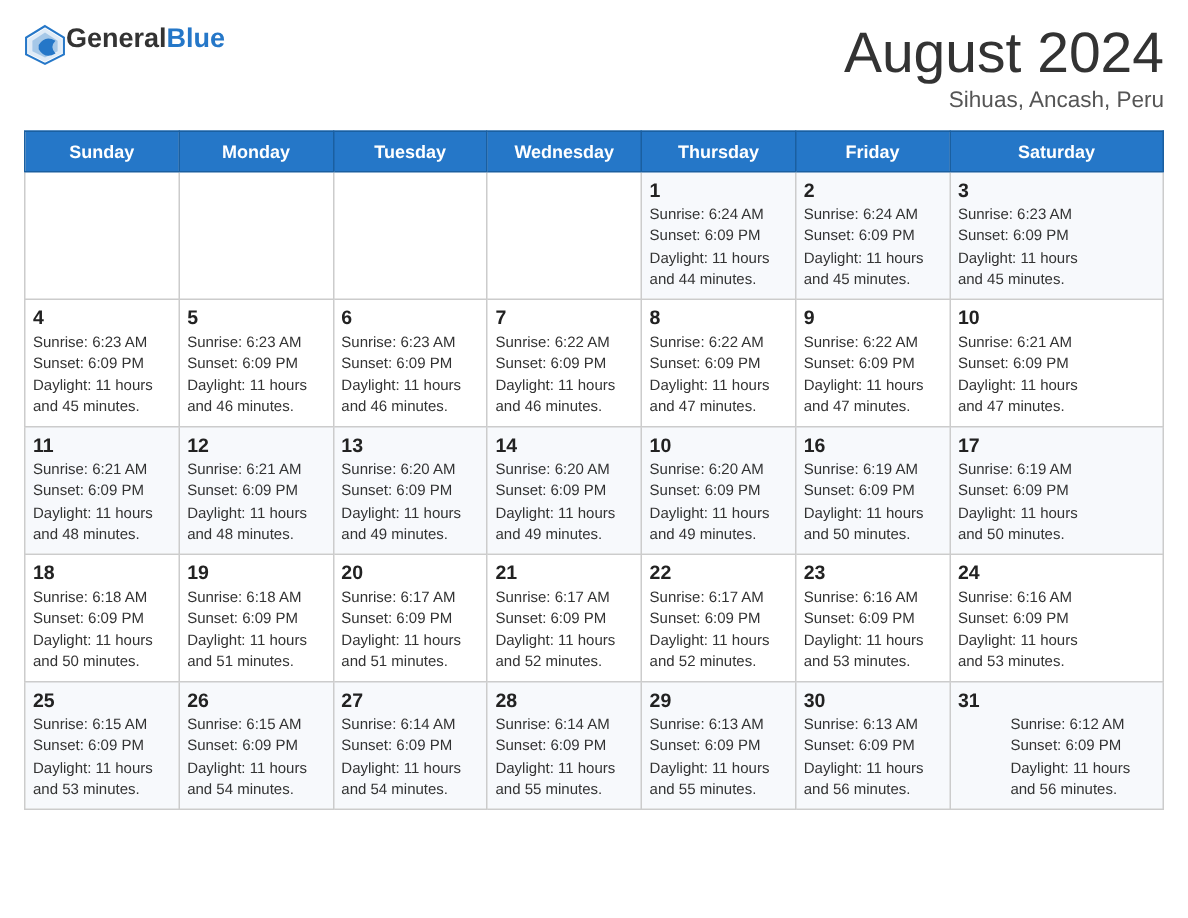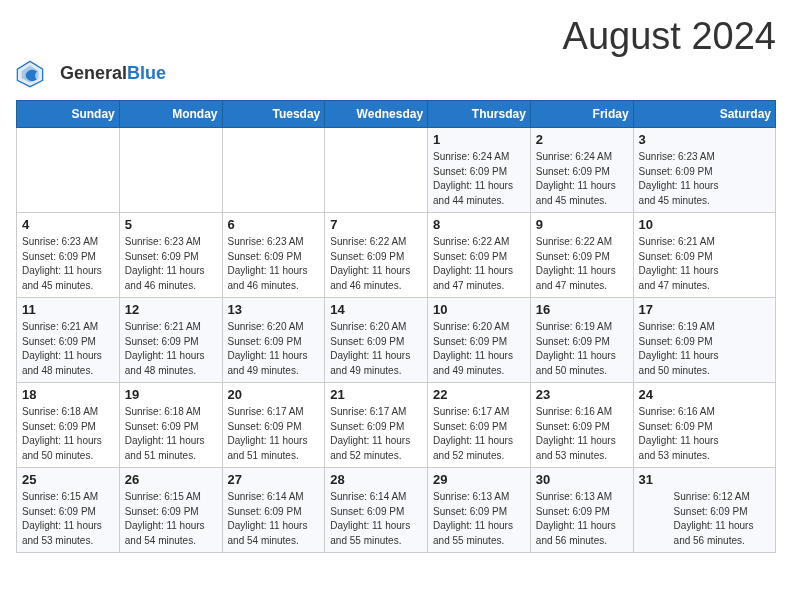--- a/index.html
+++ b/index.html
@@ -11,23 +11,21 @@
       padding: 16px;
     }
     .header {
       display: flex;
       justify-content: space-between;
       align-items: flex-start;
       margin-bottom: 12px;
     }
     .logo {
       display: flex;
-      align-items: center;
-      gap: 16px;
-      margin-top: 44px;
+      gap: 0;
     }
     .logo-text-general {
       font-size: 18px;
       font-weight: bold;
       color: #333;
     }
     .logo-text-blue {
       font-size: 18px;
       font-weight: bold;
       color: #2577c8;
@@ -51,21 +49,21 @@
     }
     table {
       width: 100%;
       border-collapse: collapse;
       font-size: 11px;
     }
     thead tr th {
       background-color: #2577c8;
       color: #fff;
       padding: 6px 4px;
-      text-align: right;
+      text-align: center;
       font-size: 12px;
       font-weight: bold;
       border: 1px solid #1a5fa0;
     }
     tbody tr td {
       border: 1px solid #ccc;
       vertical-align: top;
       padding: 4px 5px;
       height: 80px;
       background: #fff;
@@ -101,20 +99,21 @@
       <path d="M14,20 Q20,10 30,16 Q24,22 30,28 Q20,34 14,24 Z" fill="#2577c8"></path>
     </svg>
     <div>
       <div style="line-height:1.1">
         <span class="logo-text-general">General</span><span class="logo-text-blue">Blue</span>
       </div>
     </div>
   </div>
   <div class="title-block">
     <div class="month-title">August 2024</div>
+    <div class="location-title">Sihuas, Ancash, Peru</div>
   </div>
 </div>
 
 <table>
   <thead>
     <tr>
     <th>Sunday</th>
         <th>Monday</th>
         <th>Tuesday</th>
         <th>Wednesday</th>

